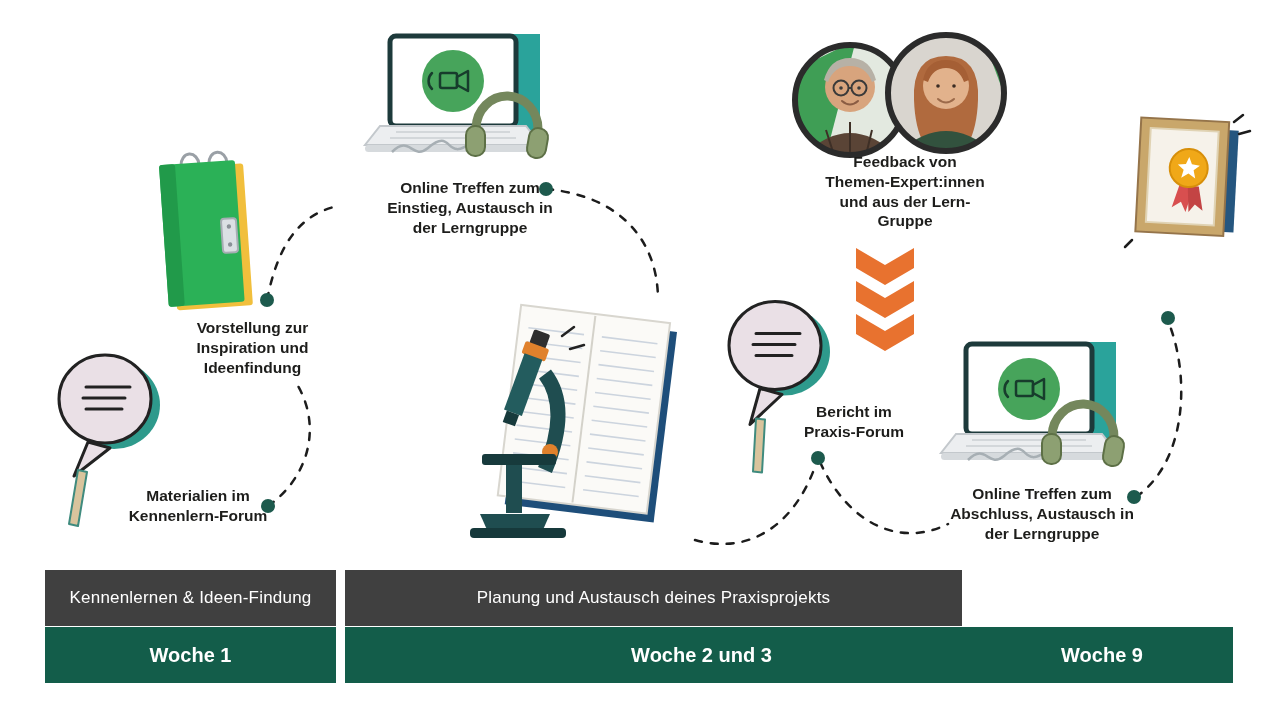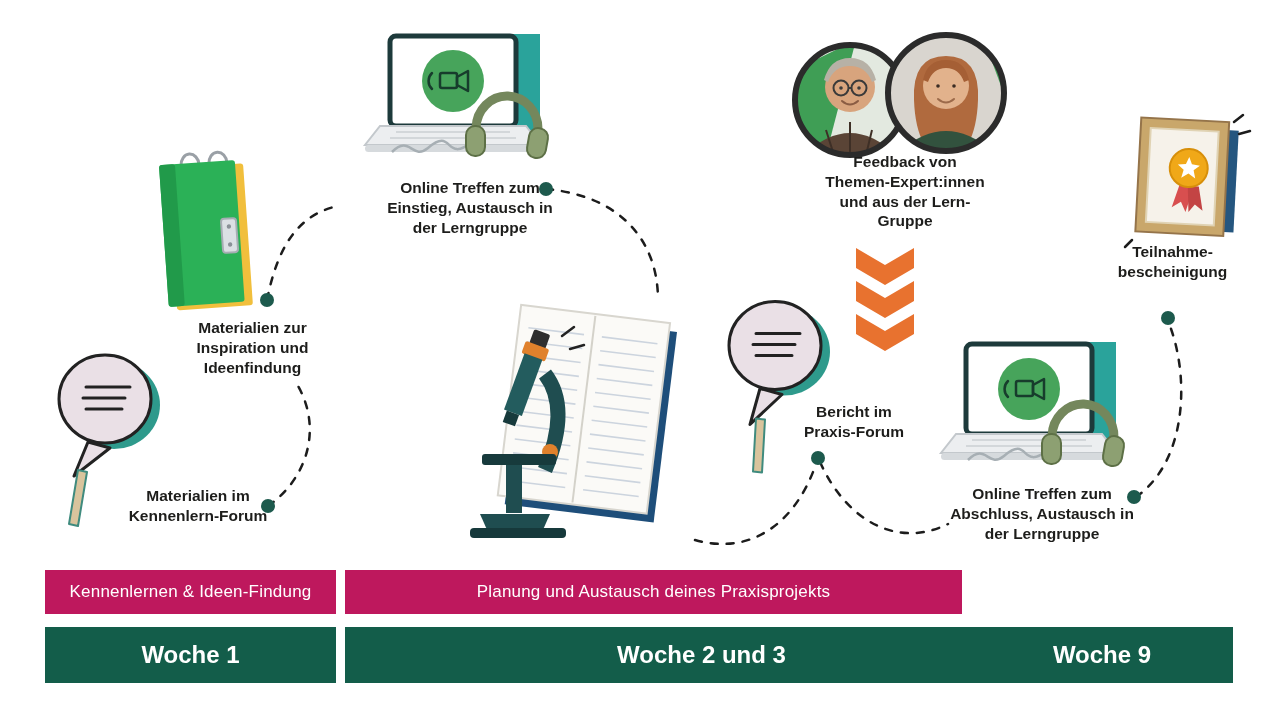--- a/index.html
+++ b/index.html
@@ -12,22 +12,22 @@
   .icon { position:absolute; }
   .icon svg { width:100%; height:100%; display:block; }
   .ms-label {
     position:absolute; font-weight:bold; font-size:15.5px; line-height:1.28;
     color:#1d1d1b; text-align:center; white-space:pre-line;
   }
   .bar {
     position:absolute; display:flex; align-items:center; justify-content:center;
     color:#ffffff; text-align:center;
   }
-  .bar.light { top:570px; height:44px; background:#be185d; font-size:17px; letter-spacing:.2px; }
-  .bar.dark  { top:627px; height:56px; background:#135d4a; font-size:24px; font-weight:bold; }
+  .bar.light { top:570px; height:56px; background:#404040; font-size:17px; letter-spacing:.2px; }
+  .bar.dark  { top:627px; height:56px; background:#135d4a; font-size:20px; font-weight:bold; }
 </style>
 </head>
 <body>
 
 <div class="stage">
 
   <svg class="connectors" viewBox="0 0 1280 720">
     <g fill="none" stroke="#1c1c1c" stroke-width="2.5" stroke-dasharray="7 9" stroke-linecap="round">
       <path d="M268 506 C308 478 322 428 298 386"></path>
       <path d="M267 300 C278 244 300 214 338 206"></path>
@@ -202,37 +202,35 @@
         <circle cx="66" cy="56" r="19" fill="#f0a818" stroke="#d78f0a" stroke-width="2"></circle>
         <path d="M66 45 L69 52 L77 53 L71 58 L73 66 L66 61.5 L59 66 L61 58 L55 53 L63 52 Z" fill="#ffffff"></path>
       </g>
       <path d="M112 10 l9 -7 M117 22 l11 -3" stroke="#1c1c1c" stroke-width="2.5" stroke-linecap="round"></path>
       <path d="M10 128 l-7 7" stroke="#1c1c1c" stroke-width="2.5" stroke-linecap="round"></path>
     </svg>
   </div>
 
   <div class="ms-label" style="left:108px;top:486px;width:180px">Materialien im
 Kennenlern-Forum</div>
-  <div class="ms-label" style="left:160px;top:318px;width:185px">Materialien zur
+  <div class="ms-label" style="left:160px;top:318px;width:185px">Vorstellung zur
 Inspiration und
 Ideenfindung</div>
   <div class="ms-label" style="left:375px;top:178px;width:190px">Online Treffen zum
 Einstieg, Austausch in
 der Lerngruppe</div>
   <div class="ms-label" style="left:778px;top:402px;width:152px">Bericht im
 Praxis-Forum</div>
   <div class="ms-label" style="left:790px;top:152px;width:230px">Feedback von
 Themen-Expert:innen
 und aus der Lern-
 Gruppe</div>
   <div class="ms-label" style="left:942px;top:484px;width:200px">Online Treffen zum
 Abschluss, Austausch in
 der Lerngruppe</div>
-  <div class="ms-label" style="left:1090px;top:242px;width:165px">Teilnahme-
-bescheinigung</div>
 
   <div class="bar light" style="left:45px;width:291px">
     <span>Kennenlernen &amp; Ideen-Findung</span>
   </div>
   <div class="bar light" style="left:345px;width:617px">
     <span>Planung und Austausch deines Praxisprojekts</span>
   </div>
 
   <div class="bar dark" style="left:45px;width:291px">
     <span>Woche 1</span>

